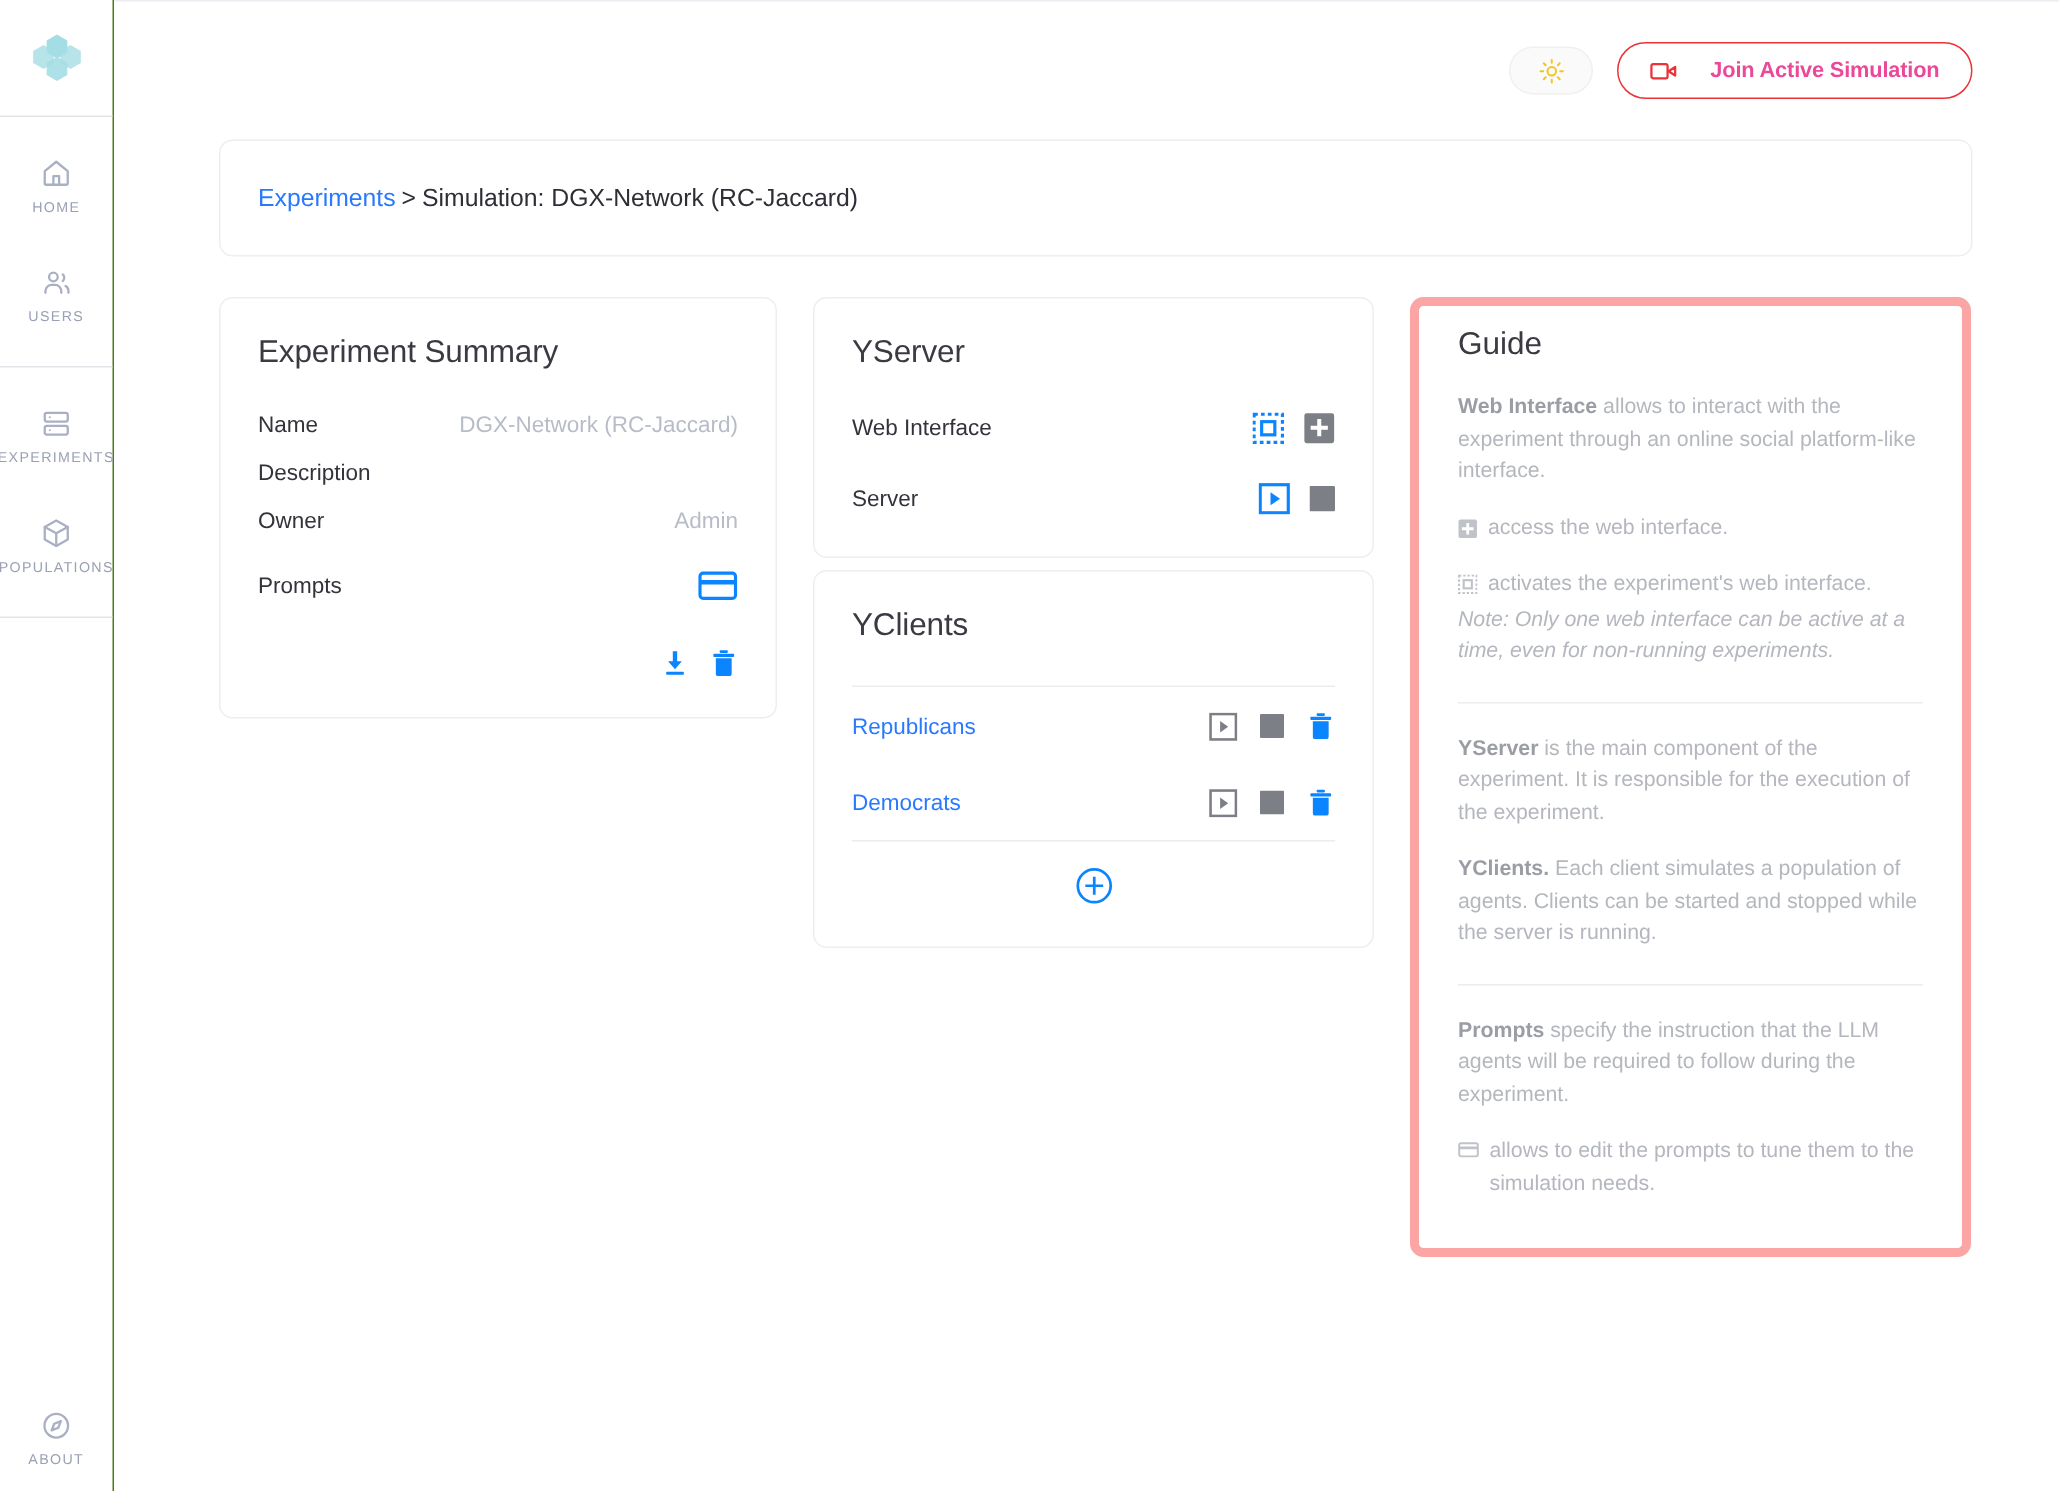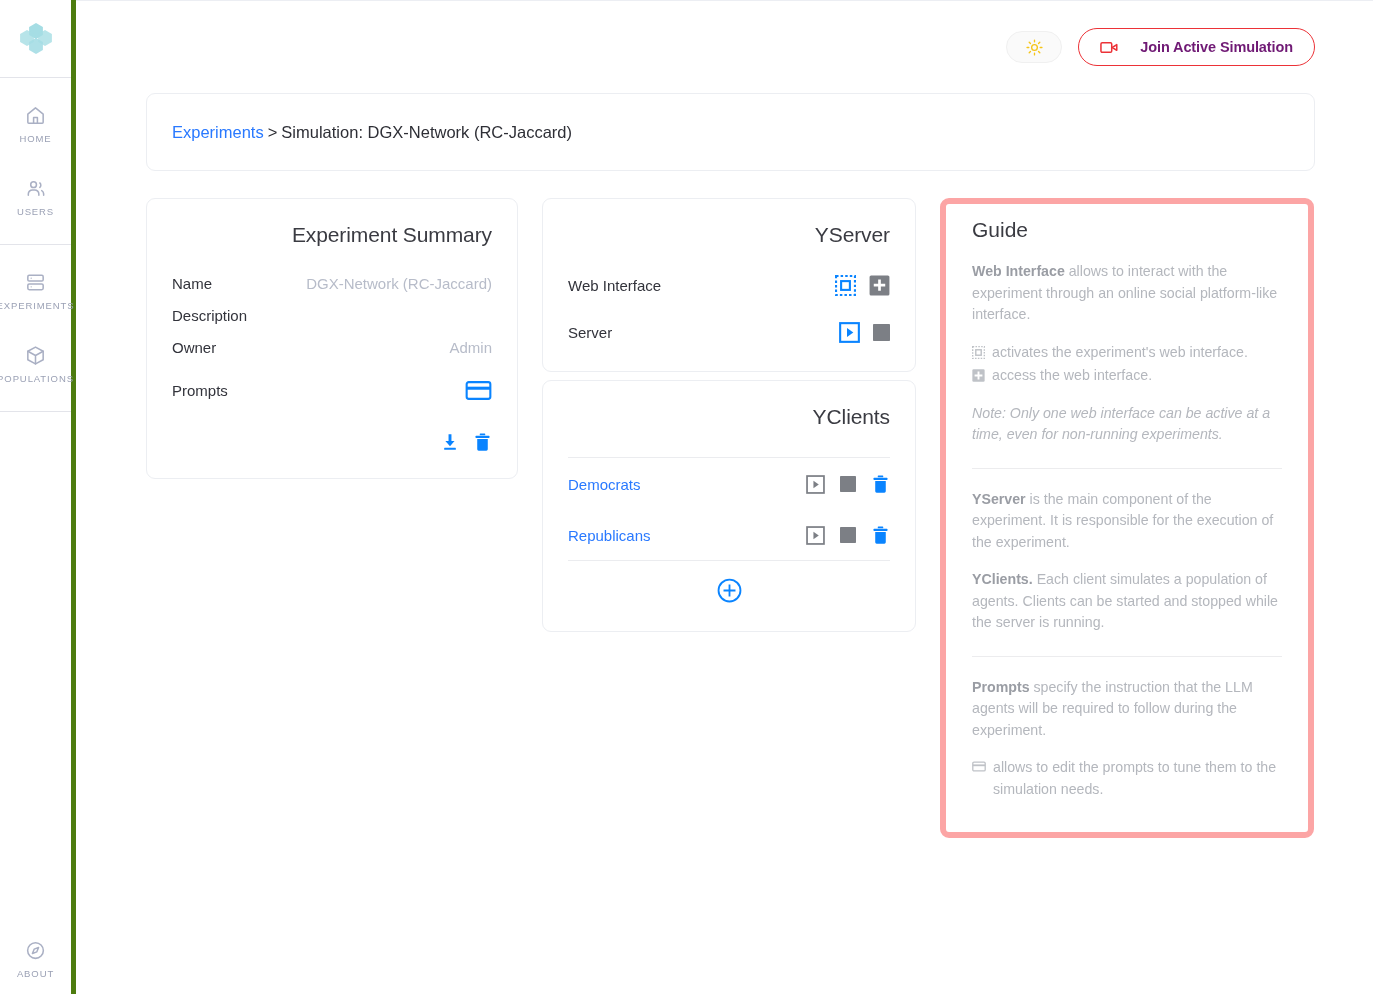--- a/index.html
+++ b/index.html
@@ -8,21 +8,21 @@
     background: #ffffff;
     font-family: "Liberation Sans", sans-serif;
     overflow: hidden;
   }
   .app { display: flex; width: 1373px; height: 994px; position: relative; }
 
   
   .sidebar {
     width: 76px; height: 994px;
     background: #ffffff;
-    border-right: 5px solid #4d7c0f;
+    border-right: 1px solid #4d7c0f;
     display: flex; flex-direction: column; align-items: stretch;
     flex: 0 0 76px;
   }
   .logo-box {
     height: 78px; display: flex; align-items: center; justify-content: center;
     border-bottom: 1px solid #e3e4ea;
   }
   .nav-group {
     border-bottom: 1px solid #e3e4ea;
     padding: 14px 0 14px 0;
@@ -53,21 +53,21 @@
     gap: 16px;
   }
   .theme-toggle {
     width: 56px; height: 32px; border-radius: 16px;
     background: #fafafa; border: 1px solid #f0f0f0;
     display: flex; align-items: center; justify-content: center;
     cursor: pointer;
   }
   .join-btn {
     height: 38px; border: 1.6px solid #ec3237; border-radius: 19px;
-    color: #701a75; background: #ffffff;
+    color: #ec4899; background: #ffffff;
     display: flex; align-items: center; gap: 21px;
     padding: 0 21px; font-size: 14.5px; font-weight: 700;
     cursor: pointer; font-family: "Liberation Sans", sans-serif;
     letter-spacing: -0.1px;
   }
 
   .content { padding: 0 58px 0 70px; }
 
   .breadcrumb-card {
     border: 1px solid #eceef2; border-radius: 9px;
@@ -79,21 +79,21 @@
   .bc-link { color: #2979ff; text-decoration: none; cursor: pointer; }
   .bc-sep { color: #2e2f36; margin: 0 4px; }
 
   .columns { display: flex; gap: 24px; align-items: flex-start; }
   .col-a { width: 372px; flex: 0 0 372px; }
   .col-b { width: 374px; flex: 0 0 374px; }
   .col-c { width: 374px; flex: 0 0 374px; }
 
   .card {
     border: 1px solid #eceef2; border-radius: 9px;
-    background: #ffffff; padding: 24px 25px 22px 25px; text-align: right;
+    background: #ffffff; padding: 24px 25px 22px 25px;
   }
   .card + .card { margin-top: 8px; }
   .card-title {
     font-size: 21px; color: #3a3b42; font-weight: 400;
     letter-spacing: -0.1px; margin-bottom: 28px;
   }
 
   
   .kv {
     display: flex; align-items: baseline; justify-content: space-between;
@@ -354,21 +354,21 @@
                 </span>
               </span>
             </div>
           </div>
 
           <div class="card">
             <div class="card-title">YClients</div>
             <div class="divider"></div>
 
             <div class="crow">
-              <a class="cname">Democrats</a>
+              <a class="cname">Republicans</a>
               <span class="crow-actions">
                 <span class="btn-ico">
                   <svg width="19" height="19" viewBox="0 0 22 22">
                     <rect x="1.2" y="1.2" width="19.6" height="19.6" fill="none" stroke="#7c7f85" stroke-width="2"></rect>
                     <path d="M8.6 6.6 14.8 11l-6.2 4.4z" fill="#7c7f85"></path>
                   </svg>
                 </span>
                 <span class="btn-ico">
                   <svg width="16" height="16" viewBox="0 0 18 18">
                     <rect x="0" y="0" width="18" height="18" rx="0.8" fill="#7c7f85"></rect>
@@ -378,21 +378,21 @@
                   <svg width="19" height="20" viewBox="0 0 20 22" fill="#0a84ff">
                     <rect x="7" y="1.6" width="6" height="2" rx="0.6"></rect>
                     <rect x="2.4" y="4.2" width="15.2" height="2.4" rx="0.6"></rect>
                     <path d="M4.2 7.6h11.6v11.4a1.6 1.6 0 0 1-1.6 1.6H5.8a1.6 1.6 0 0 1-1.6-1.6z"></path>
                   </svg>
                 </span>
               </span>
             </div>
 
             <div class="crow">
-              <a class="cname">Republicans</a>
+              <a class="cname">Democrats</a>
               <span class="crow-actions">
                 <span class="btn-ico">
                   <svg width="19" height="19" viewBox="0 0 22 22">
                     <rect x="1.2" y="1.2" width="19.6" height="19.6" fill="none" stroke="#7c7f85" stroke-width="2"></rect>
                     <path d="M8.6 6.6 14.8 11l-6.2 4.4z" fill="#7c7f85"></path>
                   </svg>
                 </span>
                 <span class="btn-ico">
                   <svg width="16" height="16" viewBox="0 0 18 18">
                     <rect x="0" y="0" width="18" height="18" rx="0.8" fill="#7c7f85"></rect>
@@ -422,40 +422,40 @@
         </div>
 
         <div class="col-c">
           <div class="guide-card">
             <div class="guide-title">Guide</div>
 
             <p class="g-p">
               <b>Web Interface</b><span> allows to interact with the experiment through an online social platform-like interface.</span>
             </p>
 
+            <div class="g-ico-line" style="margin-bottom:16px;">
+              <span class="gi">
+                <svg width="13" height="13" viewBox="0 0 22 22">
+                  <rect x="0.6" y="0.6" width="20.8" height="20.8" rx="2" fill="#bfc2c7"></rect>
+                  <path d="M9.4 4.4h3.2v5h5v3.2h-5v5H9.4v-5h-5V9.4h5z" fill="#ffffff"></path>
+                </svg>
+              </span>
+              <span>access the web interface.</span>
+            </div>
+
             <div class="g-ico-line">
               <span class="gi">
                 <svg width="13" height="13" viewBox="0 0 22 22">
                   <rect x="1.1" y="1.1" width="19.8" height="19.8" fill="none" stroke="#bfc2c7" stroke-width="2.4" stroke-dasharray="2.6 2.2"></rect>
                   <rect x="6.4" y="6.4" width="9.2" height="9.2" fill="none" stroke="#bfc2c7" stroke-width="2.4"></rect>
                 </svg>
               </span>
               <span>activates the experiment's web interface.</span>
             </div>
 
-            <div class="g-ico-line" style="margin-bottom:16px;">
-              <span class="gi">
-                <svg width="13" height="13" viewBox="0 0 22 22">
-                  <rect x="0.6" y="0.6" width="20.8" height="20.8" rx="2" fill="#bfc2c7"></rect>
-                  <path d="M9.4 4.4h3.2v5h5v3.2h-5v5H9.4v-5h-5V9.4h5z" fill="#ffffff"></path>
-                </svg>
-              </span>
-              <span>access the web interface.</span>
-            </div>
-
             <p class="g-p g-note">Note: Only one web interface can be active at a time, even for non-running experiments.</p>
 
             <div class="g-hr"></div>
 
             <p class="g-p">
               <b>YServer</b><span> is the main component of the experiment. It is responsible for the execution of the experiment.</span>
             </p>
 
             <p class="g-p">
               <b>YClients.</b><span> Each client simulates a population of agents. Clients can be started and stopped while the server is running.</span>

